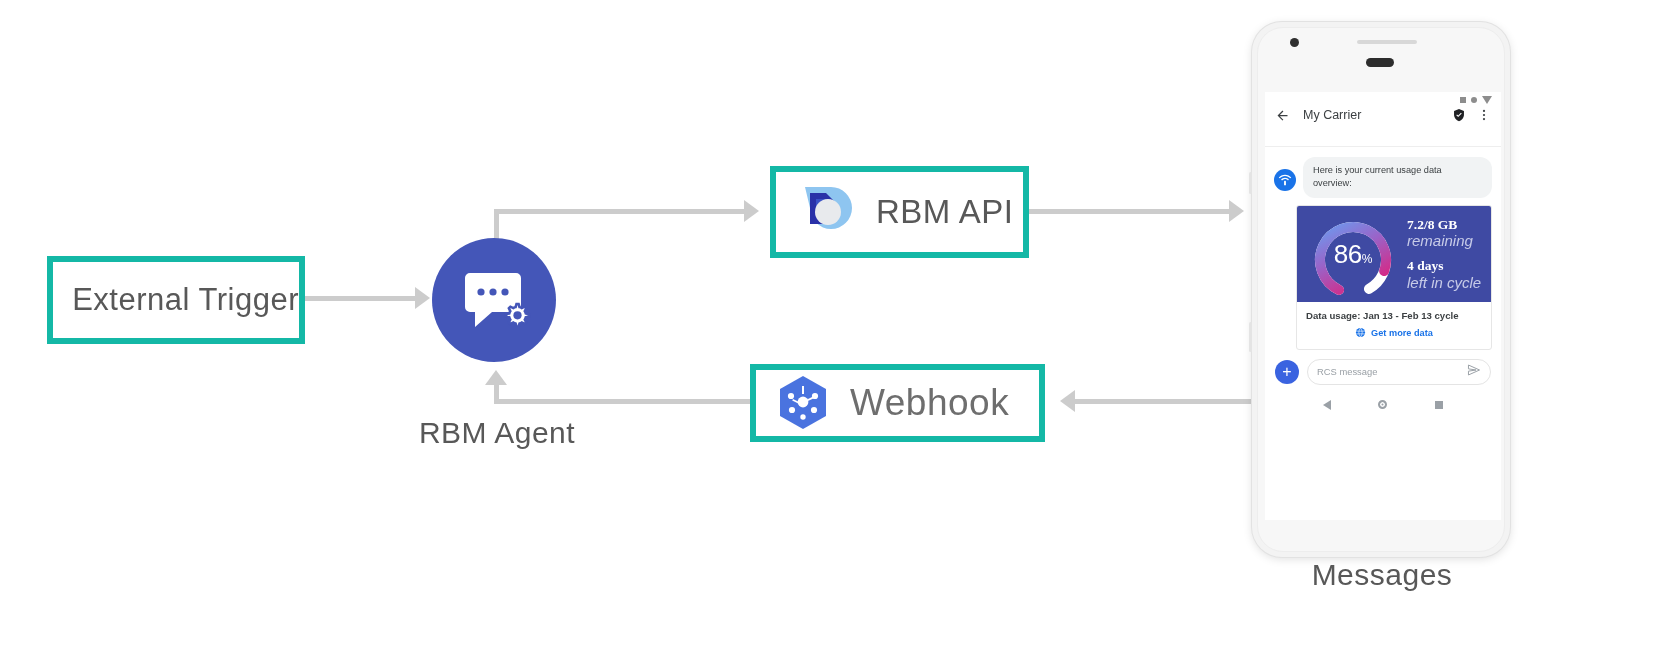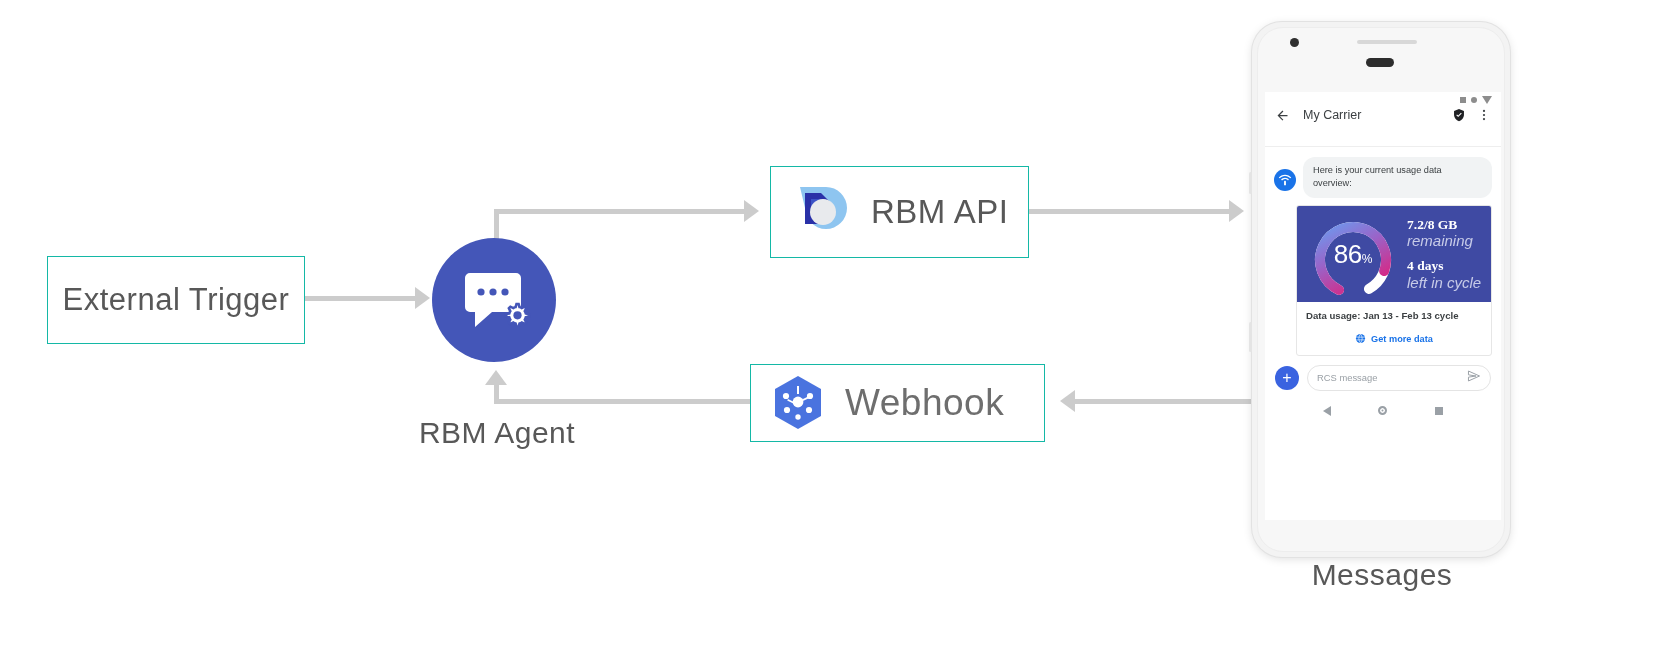--- a/index.html
+++ b/index.html
@@ -16,40 +16,40 @@
     width: 1669px;
     height: 652px;
     background: #ffffff;
     overflow: hidden;
   }
 
   
   .node-box {
     position: absolute;
     box-sizing: border-box;
-    border: 1px solid #14b8a6;
+    border: 6px solid #14b8a6;
     background: #ffffff;
     display: flex;
     align-items: center;
   }
   .node-label-lt {
     font-family: "Liberation Sans", sans-serif;
     font-weight: 300;
     color: #585858;
     letter-spacing: .5px;
     white-space: nowrap;
   }
 
   
   #external-trigger {
     left: 47px;
     top: 256px;
     width: 258px;
     height: 88px;
-    justify-content: center;
+    justify-content: flex-end;
   }
   #external-trigger .node-label-lt { font-size: 31px; }
 
   
   #rbm-api-box {
     left: 770px;
     top: 166px;
     width: 259px;
     height: 92px;
     padding-left: 18px;
@@ -245,21 +245,21 @@
     color: #ffffff;
     padding-left: 6px;
   }
   .stat-big { font-size: 13.5px; font-weight: bold; line-height: 1.15; font-family: Liberation Serif, serif; }
   .stat-small { font-size: 15px; color: #c7cbe8; margin-bottom: 9px; font-style: italic; }
 
   #card-body { padding: 8px 9px 7px 9px; }
   #card-title { font-size: 9.6px; font-weight: bold; color: #3c4043; margin-bottom: 3px; }
   #card-desc { font-size: 9px; color: #5f6368; line-height: 1.45; }
   #card-action {
-    margin-top: 9px;
+    margin-top: 3px;
     display: flex; align-items: center; justify-content: center;
     gap: 5px;
   }
   #card-action-text { font-size: 9.2px; color: #1a73e8; font-weight: bold; }
 
   
   #composer {
     display: flex; align-items: center;
     padding: 9px 10px 8px 10px;
     gap: 8px;

